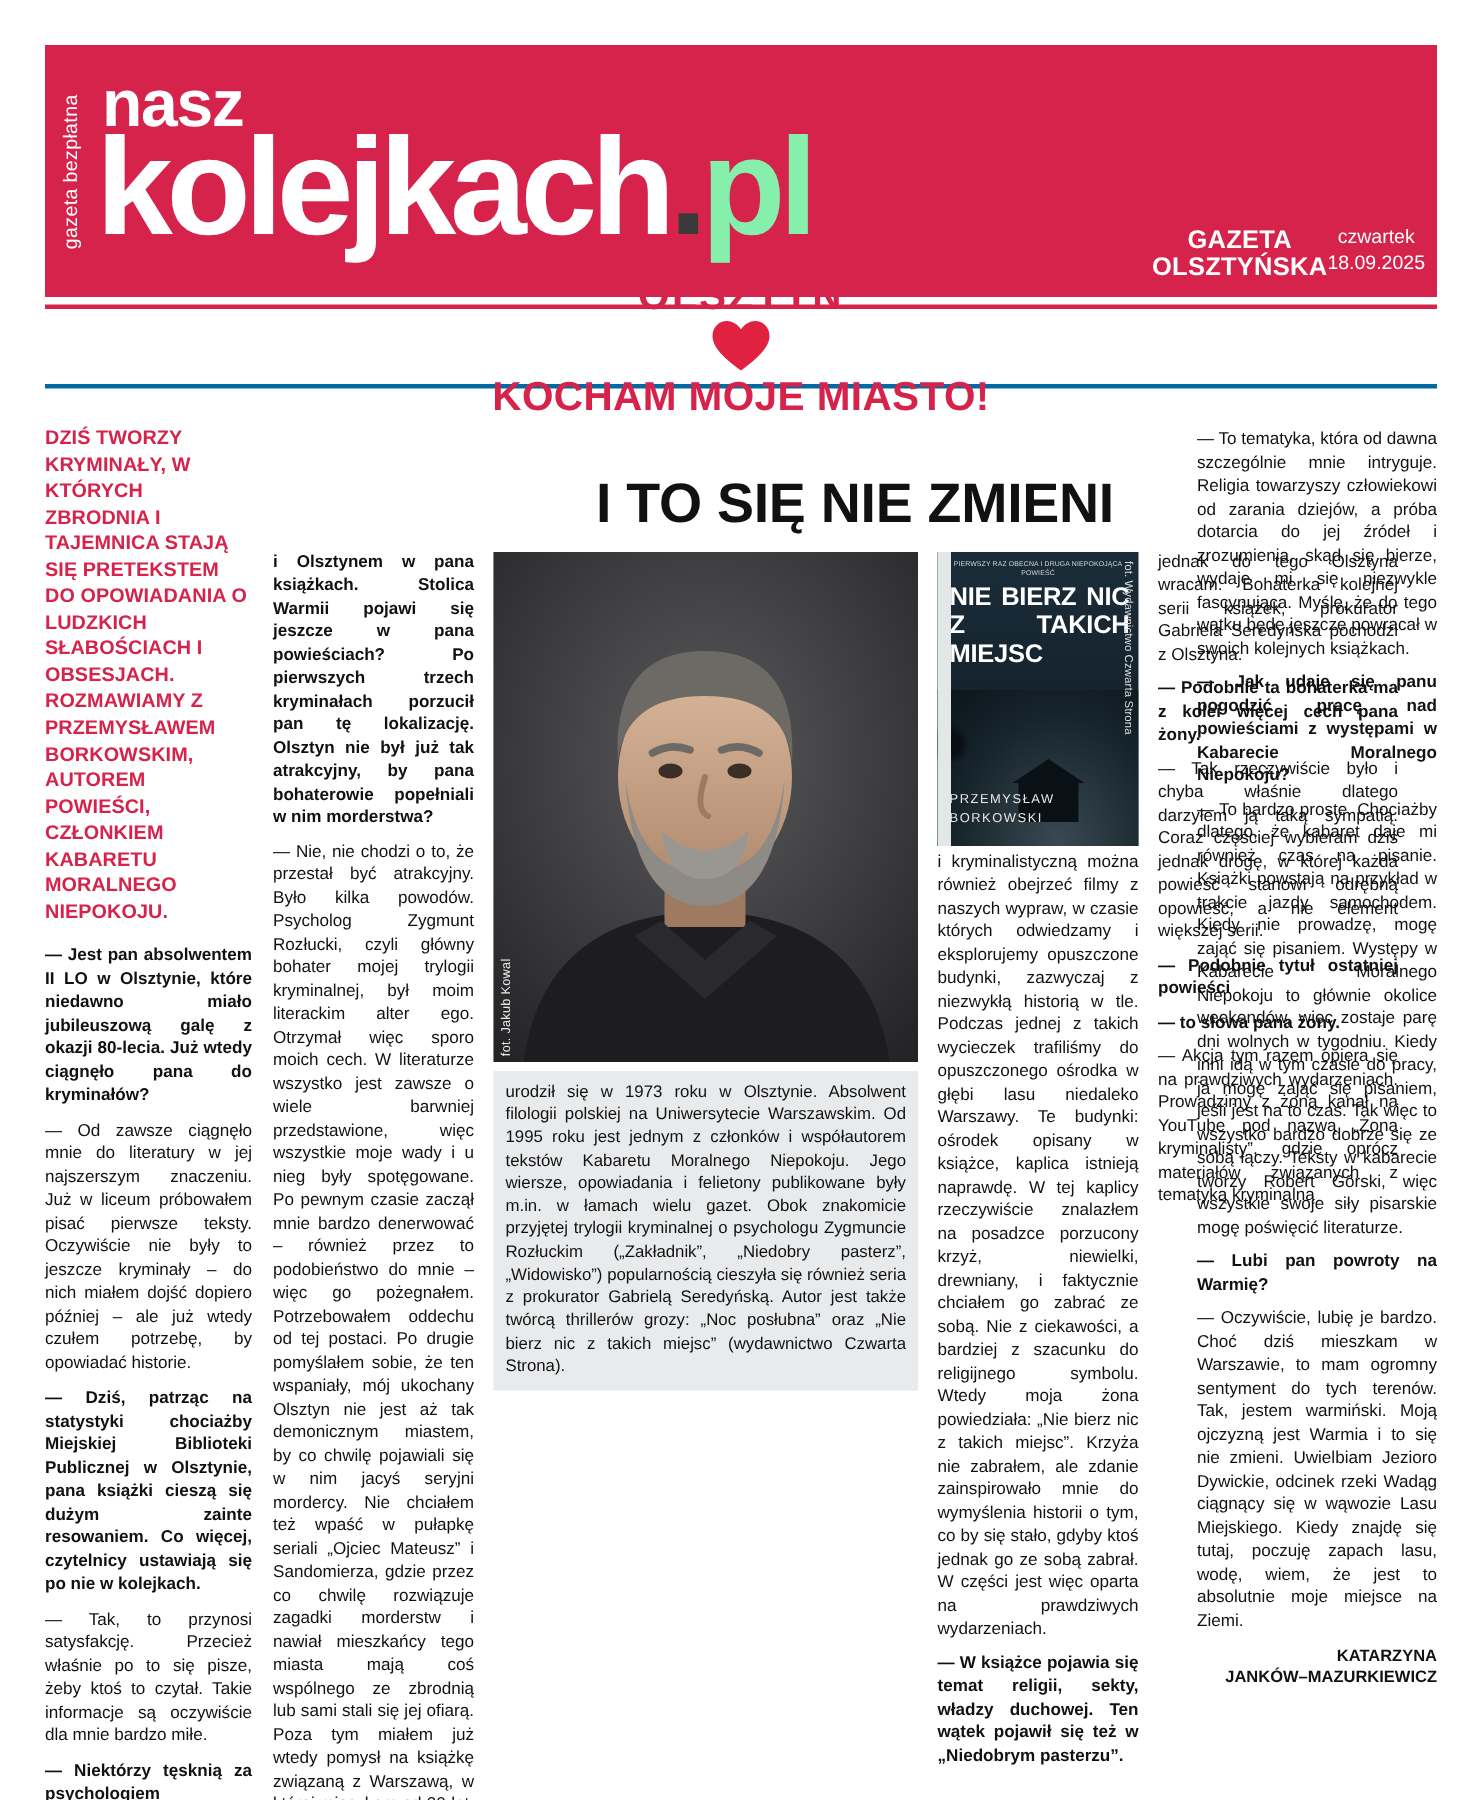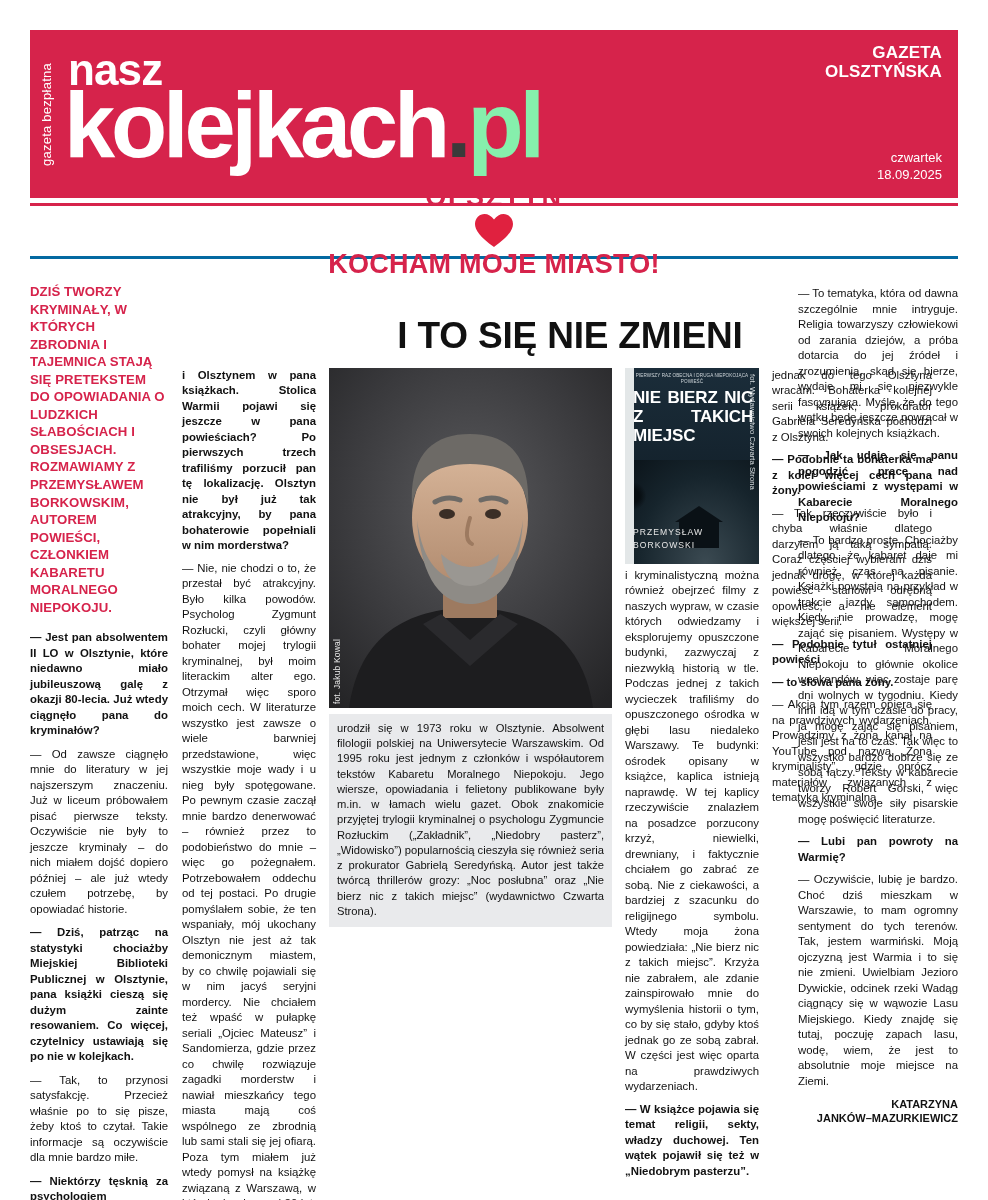--- a/index.html
+++ b/index.html
@@ -63,24 +63,24 @@
   }
   .mh-main .pl {
     color: #86efac;
   }
   .mh-dot {
     color: #3a3a3a;
   }
   .mh-right {
     width: 190px;
     color: #fff;
-    text-align: right;
+    text-align: center;
     padding: 14px 16px 10px 0;
     display: flex;
-    flex-direction: column;
+    flex-direction: row;
     justify-content: space-between;
     align-items: flex-end;
   }
   .mh-gazeta {
     font-size: 17px;
     font-weight: bold;
     line-height: 1.1;
     letter-spacing: .01em;
   }
   .mh-date {
@@ -361,21 +361,21 @@
 
   <div class="content">
     <h1 class="headline">
       <br>
       <span>I TO SIĘ NIE ZMIENI</span>
     </h1>
 
     <div class="cols">
 
       <div class="col">
-        <p class="bold">i Olsztynem w pana książkach. Stolica Warmii pojawi się jeszcze w pana powieściach? Po pierwszych trzech trafiliśmy porzucił pan tę lokalizację. Olsztyn nie był już tak atrakcyjny, by pana bohaterowie popełniali w nim morderstwa?</p>
+        <p class="bold">i Olsztynem w pana książkach. Stolica Warmii pojawi się jeszcze w pana powieściach? Po pierwszych trzech kryminałach porzucił pan tę lokalizację. Olsztyn nie był już tak atrakcyjny, by pana bohaterowie popełniali w nim morderstwa?</p>
         <p>— Nie, nie chodzi o to, że przestał być atrakcyjny. Było kilka powodów. Psycholog Zygmunt Rozłucki, czyli główny bohater mojej trylogii kryminalnej, był moim literackim alter ego. Otrzymał więc sporo moich cech. W literaturze wszystko jest zawsze o wiele barwniej przedstawione, więc wszystkie moje wady i u nieg były spotęgowane. Po pewnym czasie zaczął mnie bardzo denerwować – również przez to podobieństwo do mnie – więc go pożegnałem. Potrzebowałem oddechu od tej postaci. Po drugie pomyślałem sobie, że ten wspaniały, mój ukochany Olsztyn nie jest aż tak demonicznym miastem, by co chwilę pojawiali się w nim jacyś seryjni mordercy. Nie chciałem też wpaść w pułapkę seriali „Ojciec Mateusz” i Sandomierza, gdzie przez co chwilę rozwiązuje zagadki morderstw i nawiał mieszkańcy tego miasta mają coś wspólnego ze zbrodnią lub sami stali się jej ofiarą. Poza tym miałem już wtedy pomysł na książkę związaną z Warszawą, w której mieszkam od 20 lat. Dziś to miasto jest moim drugim domem i też je bardzo lubię. Wciąż</p>
       </div>
 
       <div class="col">
         <div class="photo-wrap">
           <svg width="283" height="340" viewBox="0 0 283 340" aria-hidden="true">
             <defs>
               <radialGradient id="bg" cx="50%" cy="40%" r="75%">
                 <stop offset="0%" stop-color="#5a5a5d"></stop>
                 <stop offset="60%" stop-color="#3a3a3d"></stop>

